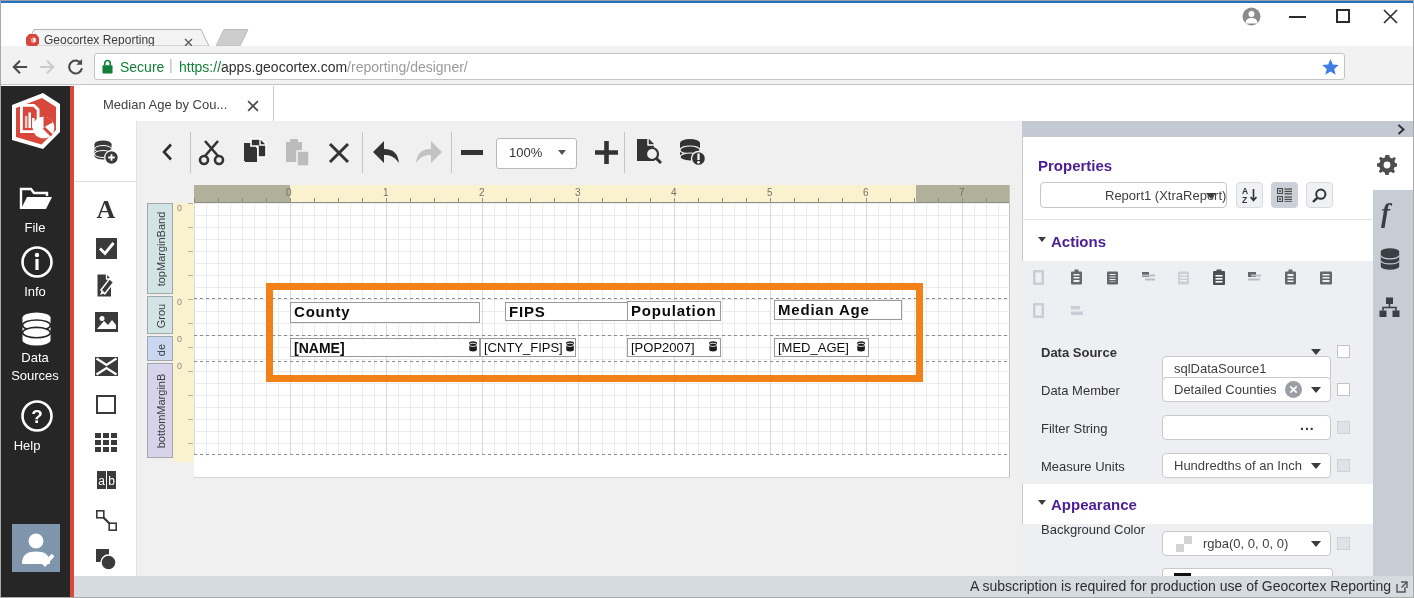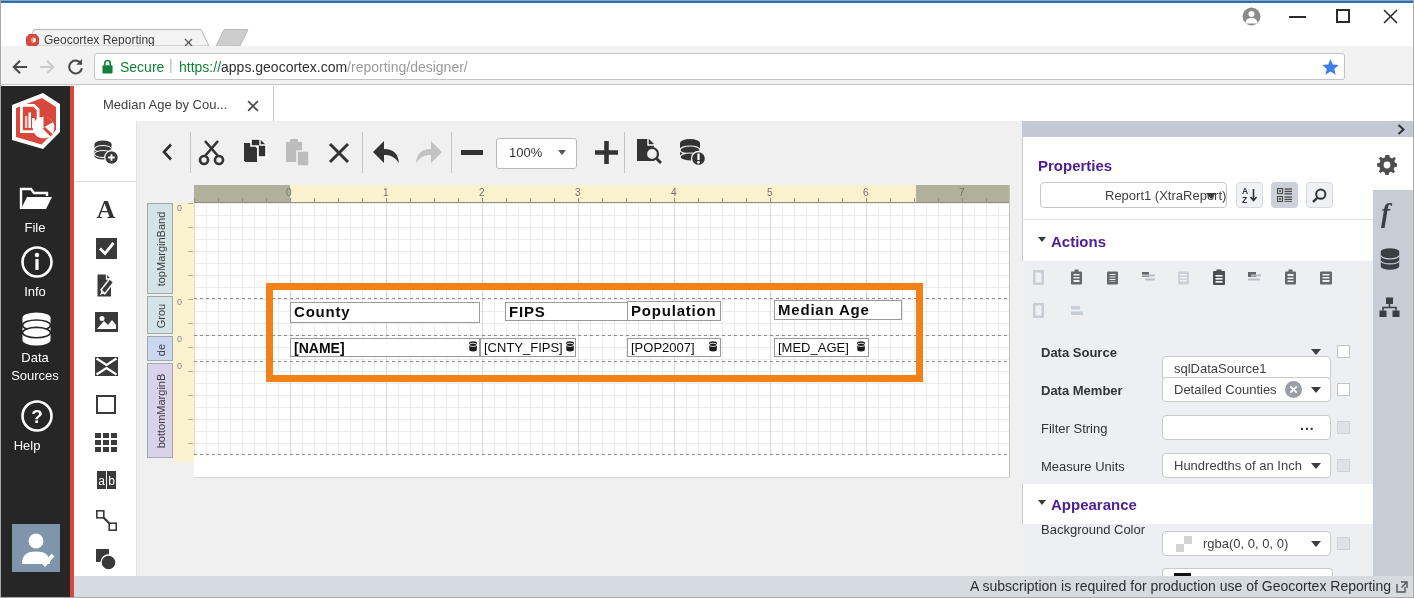--- a/index.html
+++ b/index.html
@@ -463,21 +463,21 @@
   <g>
     <rect x="39" y="4" width="9" height="3.5" fill="#c9ced6"></rect>
       <rect x="39" y="9.5" width="12" height="3.5" fill="#c9ced6"></rect>
   </g>
 </svg>
 
 <div class="abs prow-label" style="left:1041px;top:345px;font-weight:bold;">Data Source</div>
 <div class="pbox" style="top:324px;margin-top:32px;">sqlDataSource1</div>
 <div class="parrow" style="left:1311px;top:349px;"></div>
 <div class="pchk" style="top:345px;"></div>
-<div class="abs prow-label" style="left:1041px;top:383px;font-weight:bold;">Data Member</div>
+<div class="abs prow-label" style="left:1041px;top:383px;font-weight:normal;">Data Member</div>
 <div class="pbox" style="top:377px;">Detailed Counties</div>
 <svg class="abs" style="left:1285px;top:381px;" width="17" height="17" viewBox="0 0 17 17">
     <circle cx="8.5" cy="8.5" r="8.5" fill="#9b9fa5"></circle>
     <path d="M5.3 5.3 L11.7 11.7 M11.7 5.3 L5.3 11.7" stroke="#fff" stroke-width="1.7"></path>
   </svg>
 <div class="parrow" style="left:1311px;top:387px;"></div>
 <div class="pchk" style="top:383px;"></div>
 <div class="abs prow-label" style="left:1041px;top:421px;">Filter String</div>
 <div class="pbox" style="top:415px;"></div>
 <div class="abs" style="left:1300px;top:417px;font-size:14px;font-weight:bold;color:#333;letter-spacing:1px;">...</div>

